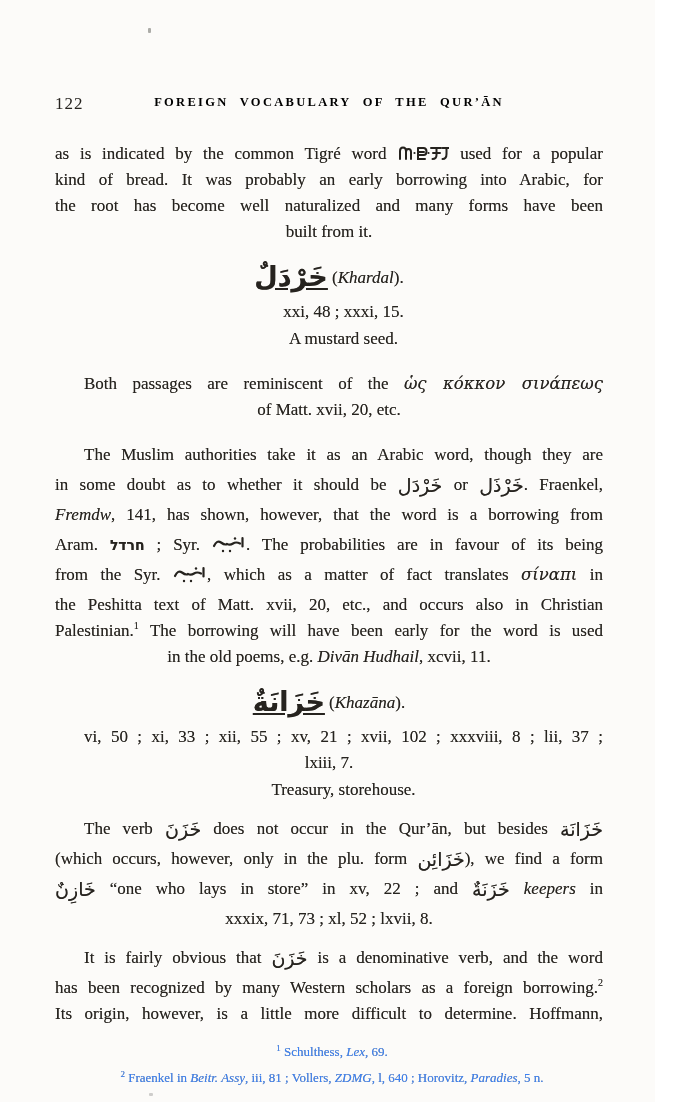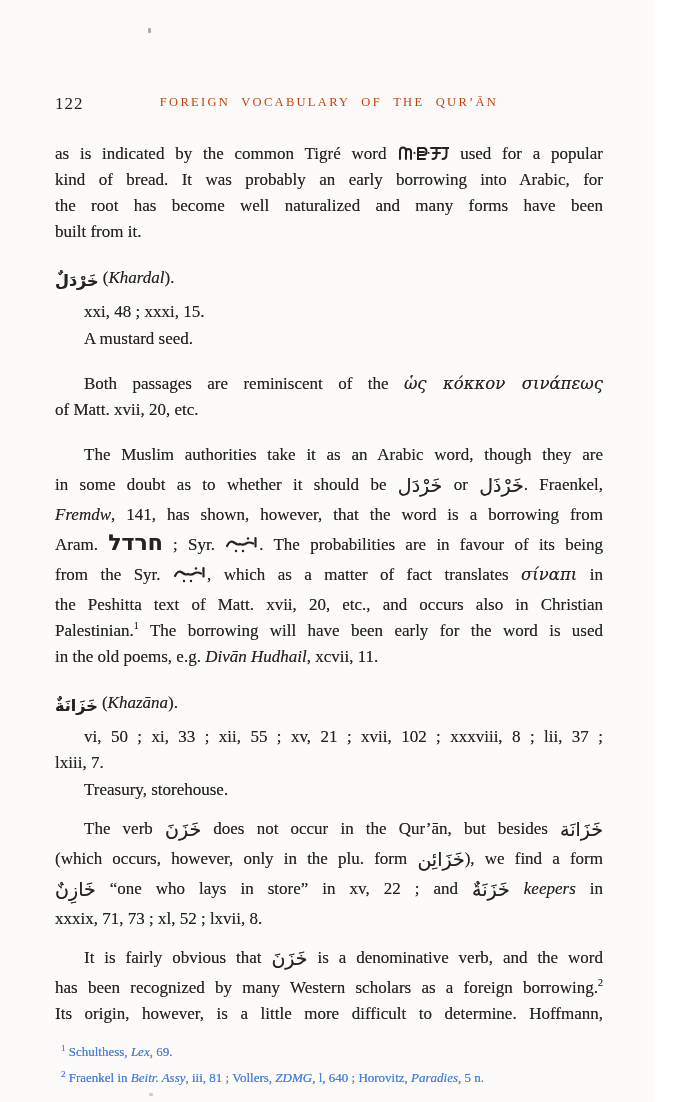--- a/index.html
+++ b/index.html
@@ -12,56 +12,57 @@
     color:#26231f;
   }
   .speck{position:absolute;background:#8a8a86;border-radius:1px;}
   .speck.top{left:148px;top:28px;width:3px;height:5px;opacity:.7;}
   .speck.bottom{left:149px;top:1093px;width:4px;height:3px;opacity:.4;}
 
   .pagehead{position:relative;margin:0 52px 0 55px;padding-top:90px;height:24px;}
   .pagenum{position:absolute;left:0;bottom:0;font-size:17px;letter-spacing:1px;}
   .running-title{
     display:block;text-align:center;
-    font-size:12.5px;font-weight:normal;
+    font-size:12.5px;font-weight:bold;
     letter-spacing:2.3px;word-spacing:6px;
-    color:#c2410c;padding-top:5px;
+    color:#000000;padding-top:5px;
   }
 
   #text-content{margin:0 52px 0 55px;font-size:17px;}
   .block{margin:0;}
   .k-continuation-paragraph{margin-top:27px;}
   .k-entry-heading{margin-top:16px;margin-bottom:3px;}
   .k-verse-references{margin-top:1px;}
   .k-definition{margin-top:1px;}
   .k-paragraph{margin-top:19px;}
   .k-spaced-paragraph{margin-top:13px;}
   .k-footnotes{margin-top:12px;font-size:13px;line-height:19px;padding-left:6px;color:#3b82f6;}
 
-  .ln{line-height:26px;text-shadow:0 0 .4px rgba(40,36,30,.55);}
+  .ln{line-height:26px;text-shadow:0 0 .4px rgba(40,36,30,.55);text-align:center;}
   .ln.j{text-align:justify;text-align-last:justify;}
   .ln.ind{text-indent:29px;}
   .ln.tall{margin:4px 0;}
   .k-entry-heading .ln{line-height:34px;}
   .k-footnotes .ln{text-shadow:0 0 .3px rgba(40,36,30,.5);}
 
   .seg-it{font-style:italic;}
   .seg-ar{
     font-family:"DejaVu Sans", sans-serif;
     font-size:19px;font-weight:400;line-height:1;
     vertical-align:-2px;
   }
   .seg-ar-lg{
     font-family:"DejaVu Sans", sans-serif;
-    font-size:16px;font-weight:600;line-height:1;
+    font-size:27px;font-weight:600;line-height:1;
     vertical-align:-3px;
+    text-decoration:underline;
   }
   .seg-he{
     font-family:"DejaVu Sans", sans-serif;
-    font-size:22px;font-weight:bold;line-height:1;
+    font-size:14px;font-weight:bold;line-height:1;
   }
   .seg-gr{
     font-family:"DejaVu Serif","DejaVu Sans", serif;
     font-style:italic;font-size:16.5px;
   }
   sup.seg-sup{font-size:10px;line-height:0;vertical-align:super;}
   .k-footnotes sup.seg-sup{font-size:9px;}
   .seg-eth svg,.seg-syr svg{vertical-align:-3px;}
 </style>
 </head>

